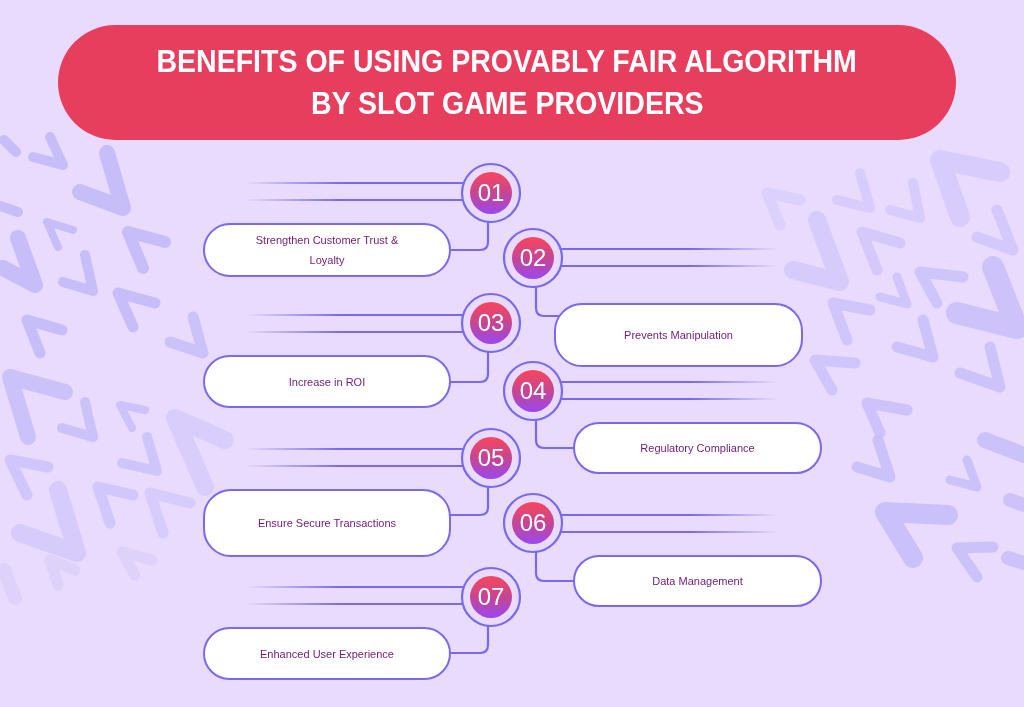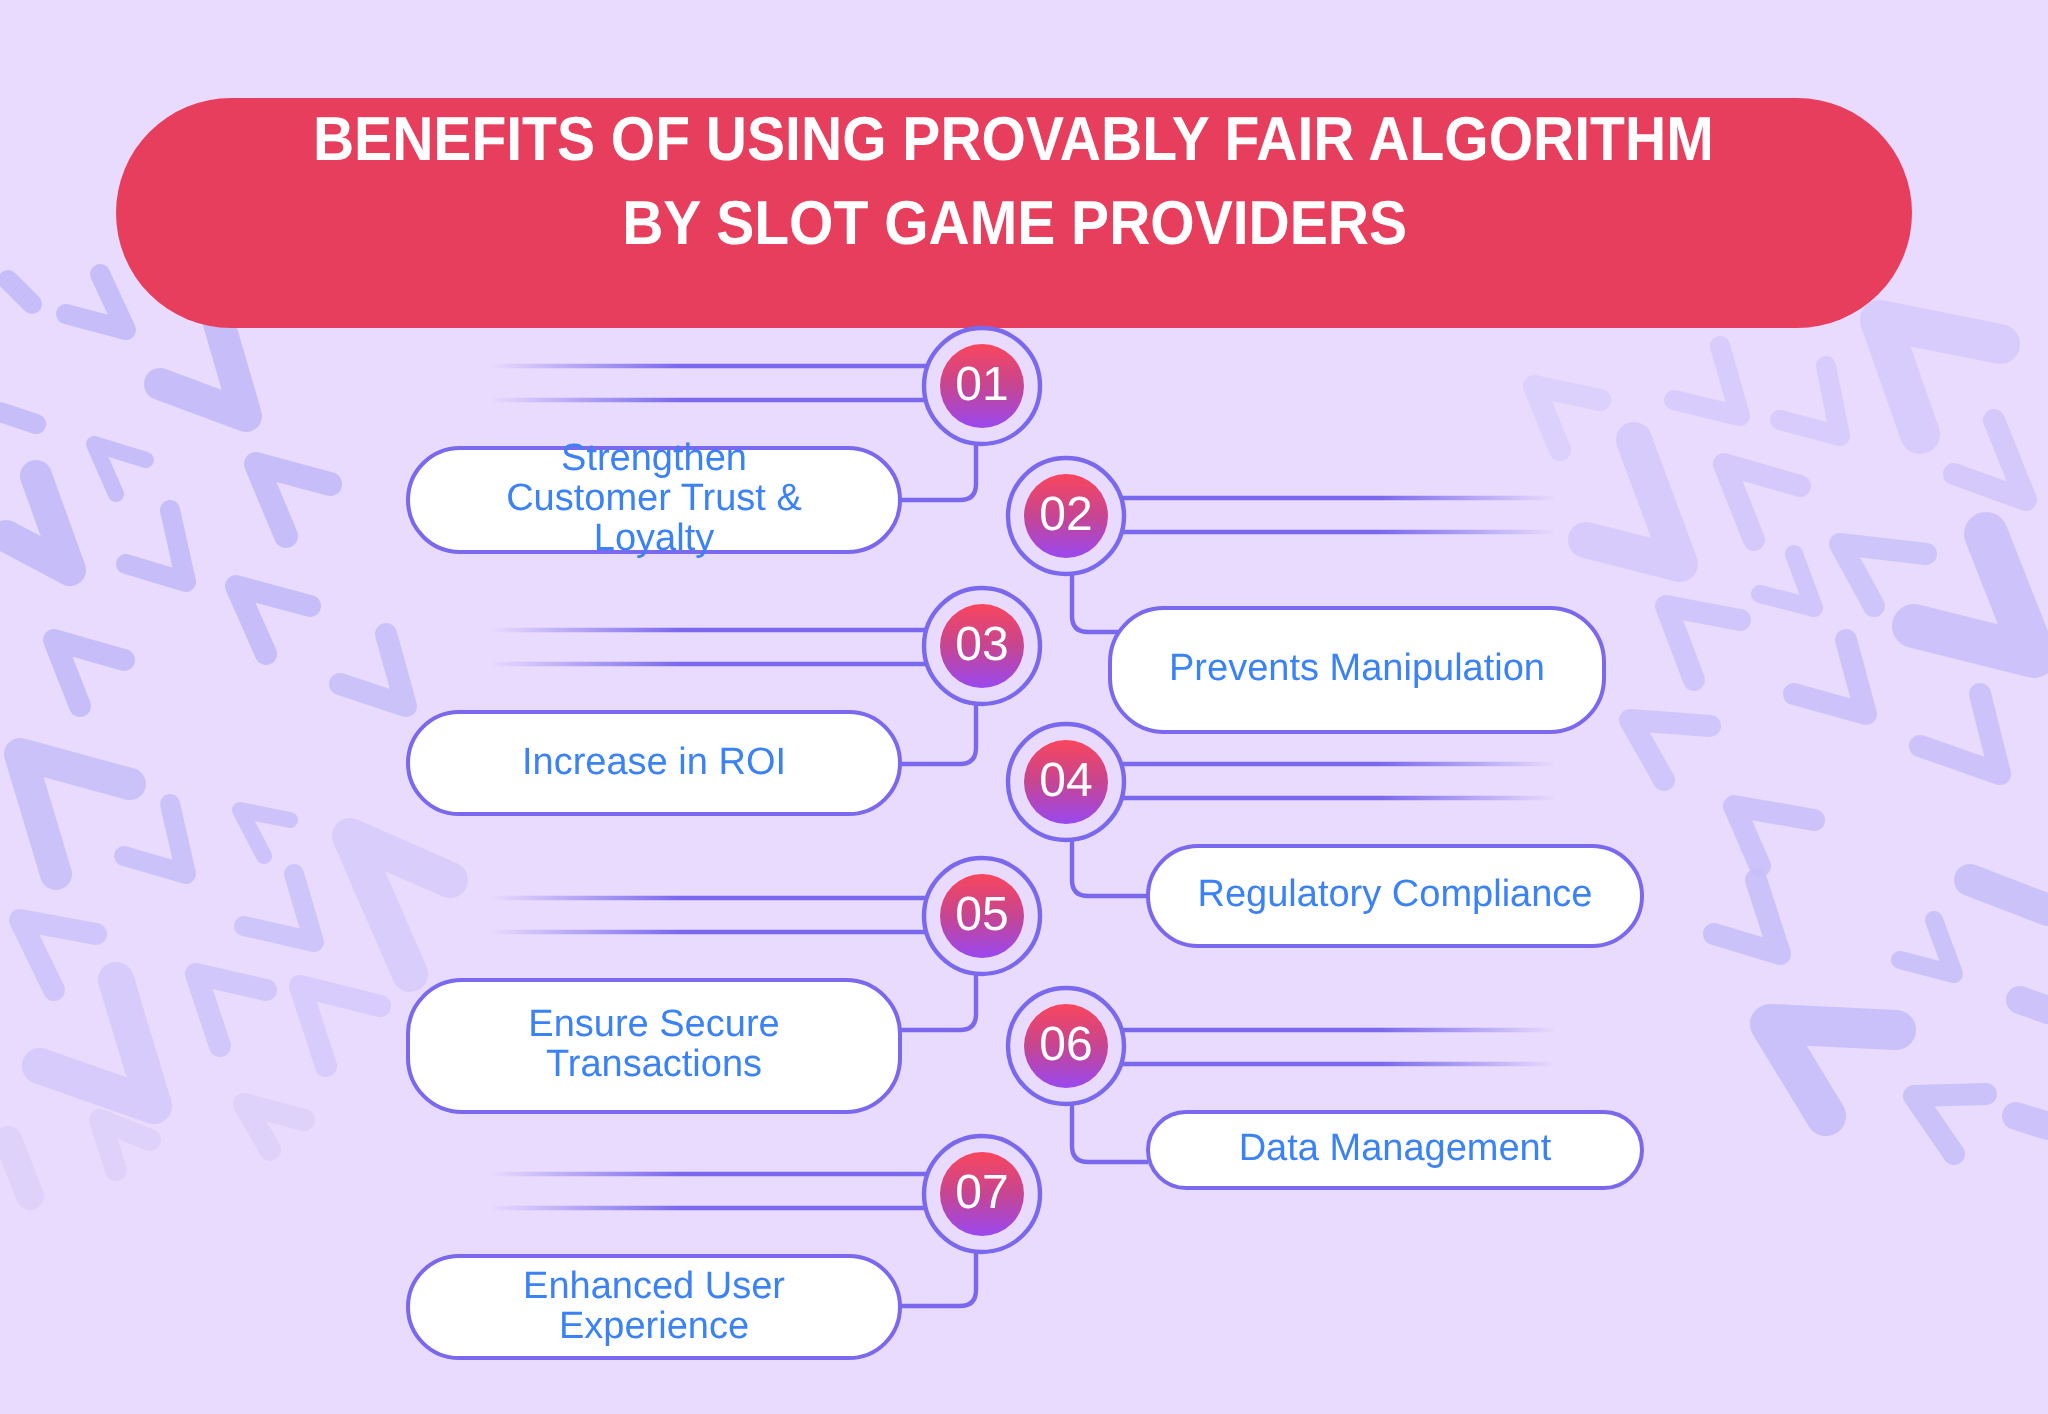--- a/index.html
+++ b/index.html
@@ -6,33 +6,33 @@
     body { width: 1024px; height: 707px; overflow: hidden; }
     #canvas {
       position: relative; width: 1024px; height: 707px;
       background: #e8dbfd; overflow: hidden;
       font-family: "Liberation Sans", sans-serif;
     }
     #bg-svg, #lines-svg { position: absolute; left: 0; top: 0; }
     .header {
       position: absolute; left: 58px; top: 25px; width: 898px; height: 115px;
       background: #e83e5e; border-radius: 58px;
-      display: flex; flex-direction: column; align-items: center;  margin-top: 24px;
+      display: flex; flex-direction: column; align-items: center; justify-content: center;
     }
     .title-line {
       display: inline-block; color: #ffffff; font-weight: bold; font-size: 31px;
       line-height: 42px; transform: scaleX(0.92); white-space: nowrap; letter-spacing: 0px;
     }
     .pill {
       position: absolute; box-sizing: border-box; background: #ffffff;
       border: 2px solid #7a68ee; border-radius: 28px;
       display: flex; align-items: center; justify-content: center; text-align: center;
     }
     .pill-label {
-      font-size: 19px; line-height: 20px; color: #3b82f6; max-width: 170px;
+      font-size: 11px; line-height: 20px; color: #701a75; max-width: 170px;
     }
     .pill.right .pill-label { max-width: 220px; }
     .num {
       position: absolute; width: 42px; height: 42px; border-radius: 50%;
       background: linear-gradient(180deg, #f9465c 0%, #c64592 50%, #9a48f0 100%);
       color: #ffffff; font-size: 24px; line-height: 42px; text-align: center;
     }
   </style>
 </head>
 <body>
@@ -161,20 +161,20 @@
   </div>
   <div class="pill left" style="left:203px; top:355px; width:248px; height:53px;">
     <span class="pill-label">Increase in ROI</span>
   </div>
   <div class="pill right" style="left:573px; top:422px; width:249px; height:52px;">
     <span class="pill-label">Regulatory Compliance</span>
   </div>
   <div class="pill left" style="left:203px; top:489px; width:248px; height:68px;">
     <span class="pill-label" style="max-width:230px;">Ensure Secure Transactions</span>
   </div>
-  <div class="pill right" style="left:573px; top:555px; width:249px; height:40px;">
+  <div class="pill right" style="left:573px; top:555px; width:249px; height:52px;">
     <span class="pill-label">Data Management</span>
   </div>
   <div class="pill left" style="left:203px; top:627px; width:248px; height:53px;">
     <span class="pill-label" style="max-width:230px;">Enhanced User Experience</span>
   </div>
 
 </div>
 
 </body></html>

